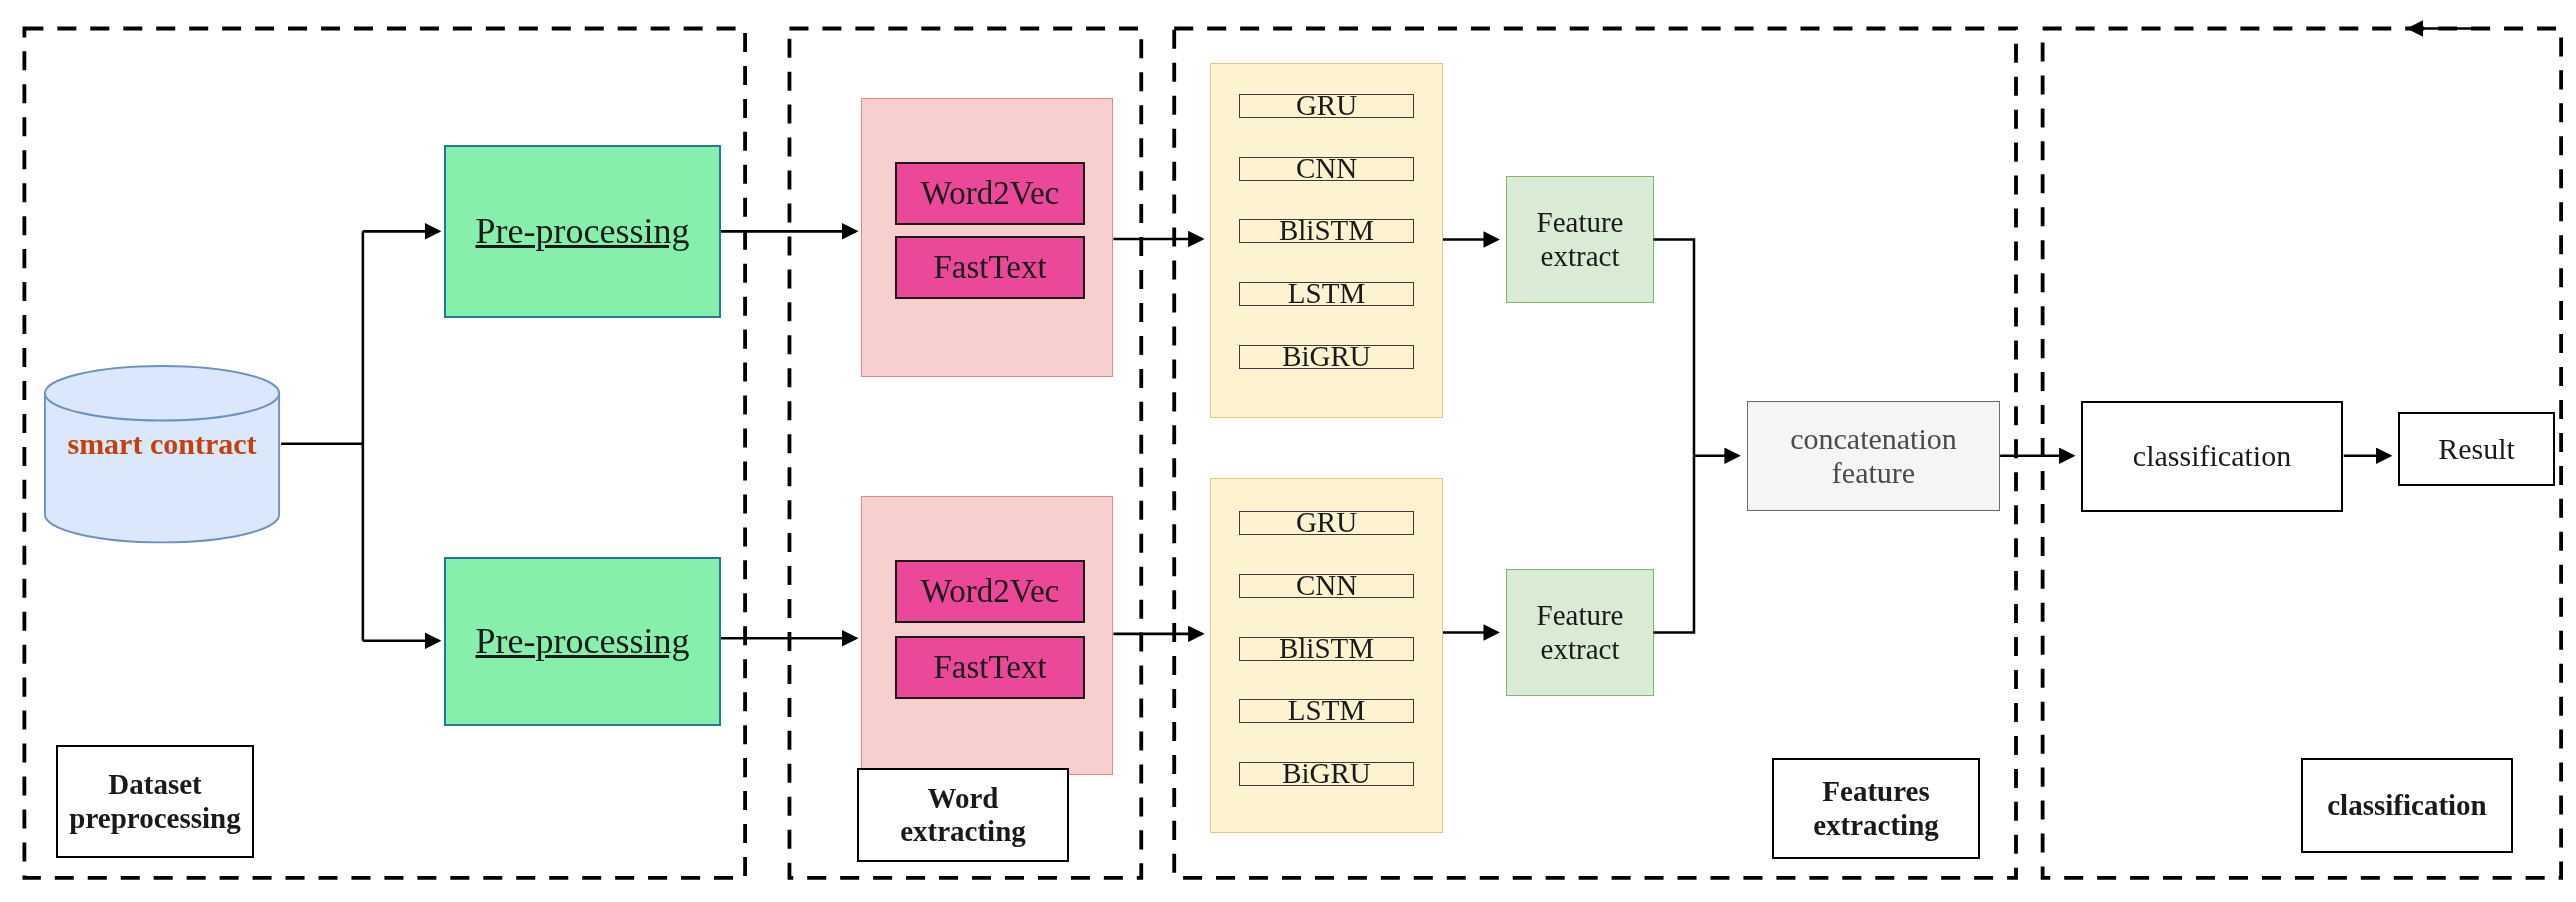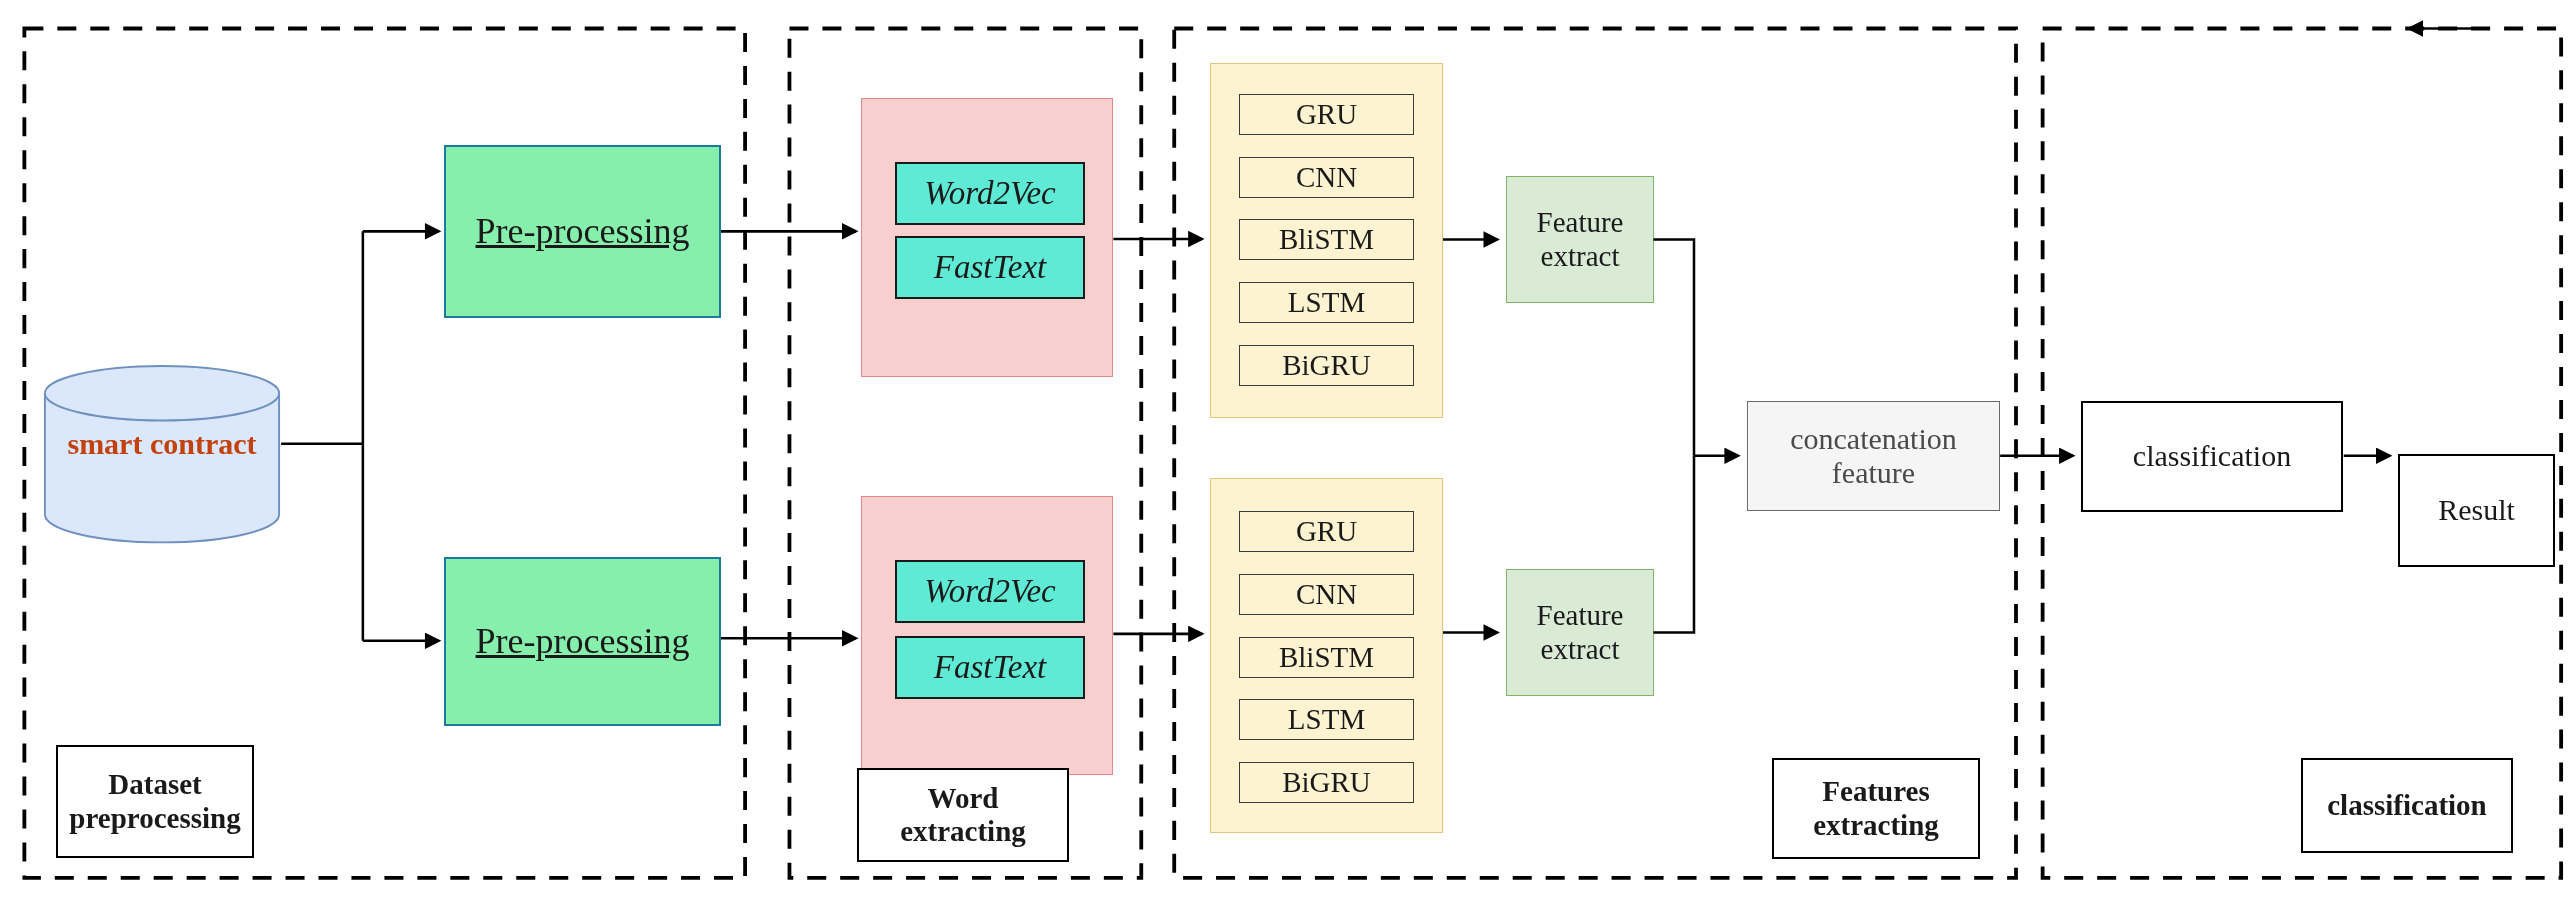--- a/index.html
+++ b/index.html
@@ -24,42 +24,42 @@
   
   #cyl{left:43px;top:352px;width:238px;height:181px;display:block;background:transparent;border:none;}
   #cyl .cyl-label{
     position:absolute;left:0;top:75px;width:100%;
     font-size:30px;font-weight:bold;text-align:center;color:#c2410c;
   }
   
   .pink{background:#F7CFCE;border:1.9px solid #E08987;}
   #pink1{left:861px;top:98px;width:252px;height:279px;}
   #pink2{left:861px;top:496px;width:252px;height:279px;}
-  .whitebox{background:#5eead4;border:2.5px solid #1a1a1a;font-size:33px;z-index:3;font-style:italic;}
+  .whitebox{background:#ec4899;border:2.5px solid #1a1a1a;font-size:33px;z-index:3;}
   #w2v1{left:895px;top:162px;width:190px;height:63px;}
   #ft1 {left:895px;top:236px;width:190px;height:63px;}
   #w2v2{left:895px;top:560px;width:190px;height:63px;}
   #ft2 {left:895px;top:636px;width:190px;height:63px;}
   
   .yellow{background:#FDF3D0;border:1.9px solid #E2C77B;}
   #yel1{left:1210px;top:63px;width:233px;height:355px;}
   #yel2{left:1210px;top:478px;width:233px;height:355px;}
-  .model{left:1239px;width:175px;height:41px;background:#FDF3D0;border:1.9px solid #3a3a3a;font-size:29px;z-index:3;}
+  .model{left:1239px;width:175px;height:24px;background:#FDF3D0;border:1.9px solid #3a3a3a;font-size:29px;z-index:3;}
   #m1a{top:94px;} #m1b{top:157px;} #m1c{top:219px;} #m1d{top:282px;} #m1e{top:345px;}
   #m2a{top:511px;} #m2b{top:574px;} #m2c{top:637px;} #m2d{top:699px;} #m2e{top:762px;}
   
   .green{background:#D9EAD5;border:1.9px solid #82B366;font-size:29px;}
   #fe1{left:1506px;top:176px;width:148px;height:127px;}
   #fe2{left:1506px;top:569px;width:148px;height:127px;}
   
   #concat{left:1747px;top:401px;width:253px;height:110px;background:#F5F5F5;border:1.9px solid #6B6B6B;font-size:30px;color:#4a4a4a;}
   
   .plain{background:#ffffff;border:2.5px solid #000;font-size:30px;}
   #clsbox{left:2081px;top:401px;width:262px;height:111px;}
-  #result{left:2398px;top:412px;width:157px;height:113px;margin-top:42px;}
+  #result{left:2398px;top:412px;width:157px;height:74px;}
   
   .seclabel{background:#ffffff;border:2.5px solid #000;font-weight:bold;font-size:29px;z-index:5;}
   #lab1{left:56px;top:745px;width:198px;height:113px;}
   #lab2{left:857px;top:768px;width:212px;height:94px;}
   #lab3{left:1772px;top:758px;width:208px;height:101px;}
   #lab4{left:2301px;top:758px;width:212px;height:95px;}
   
   #wires{position:absolute;left:0;top:0;width:2576px;height:902px;z-index:4;pointer-events:none;}
 </style>
 </head>

